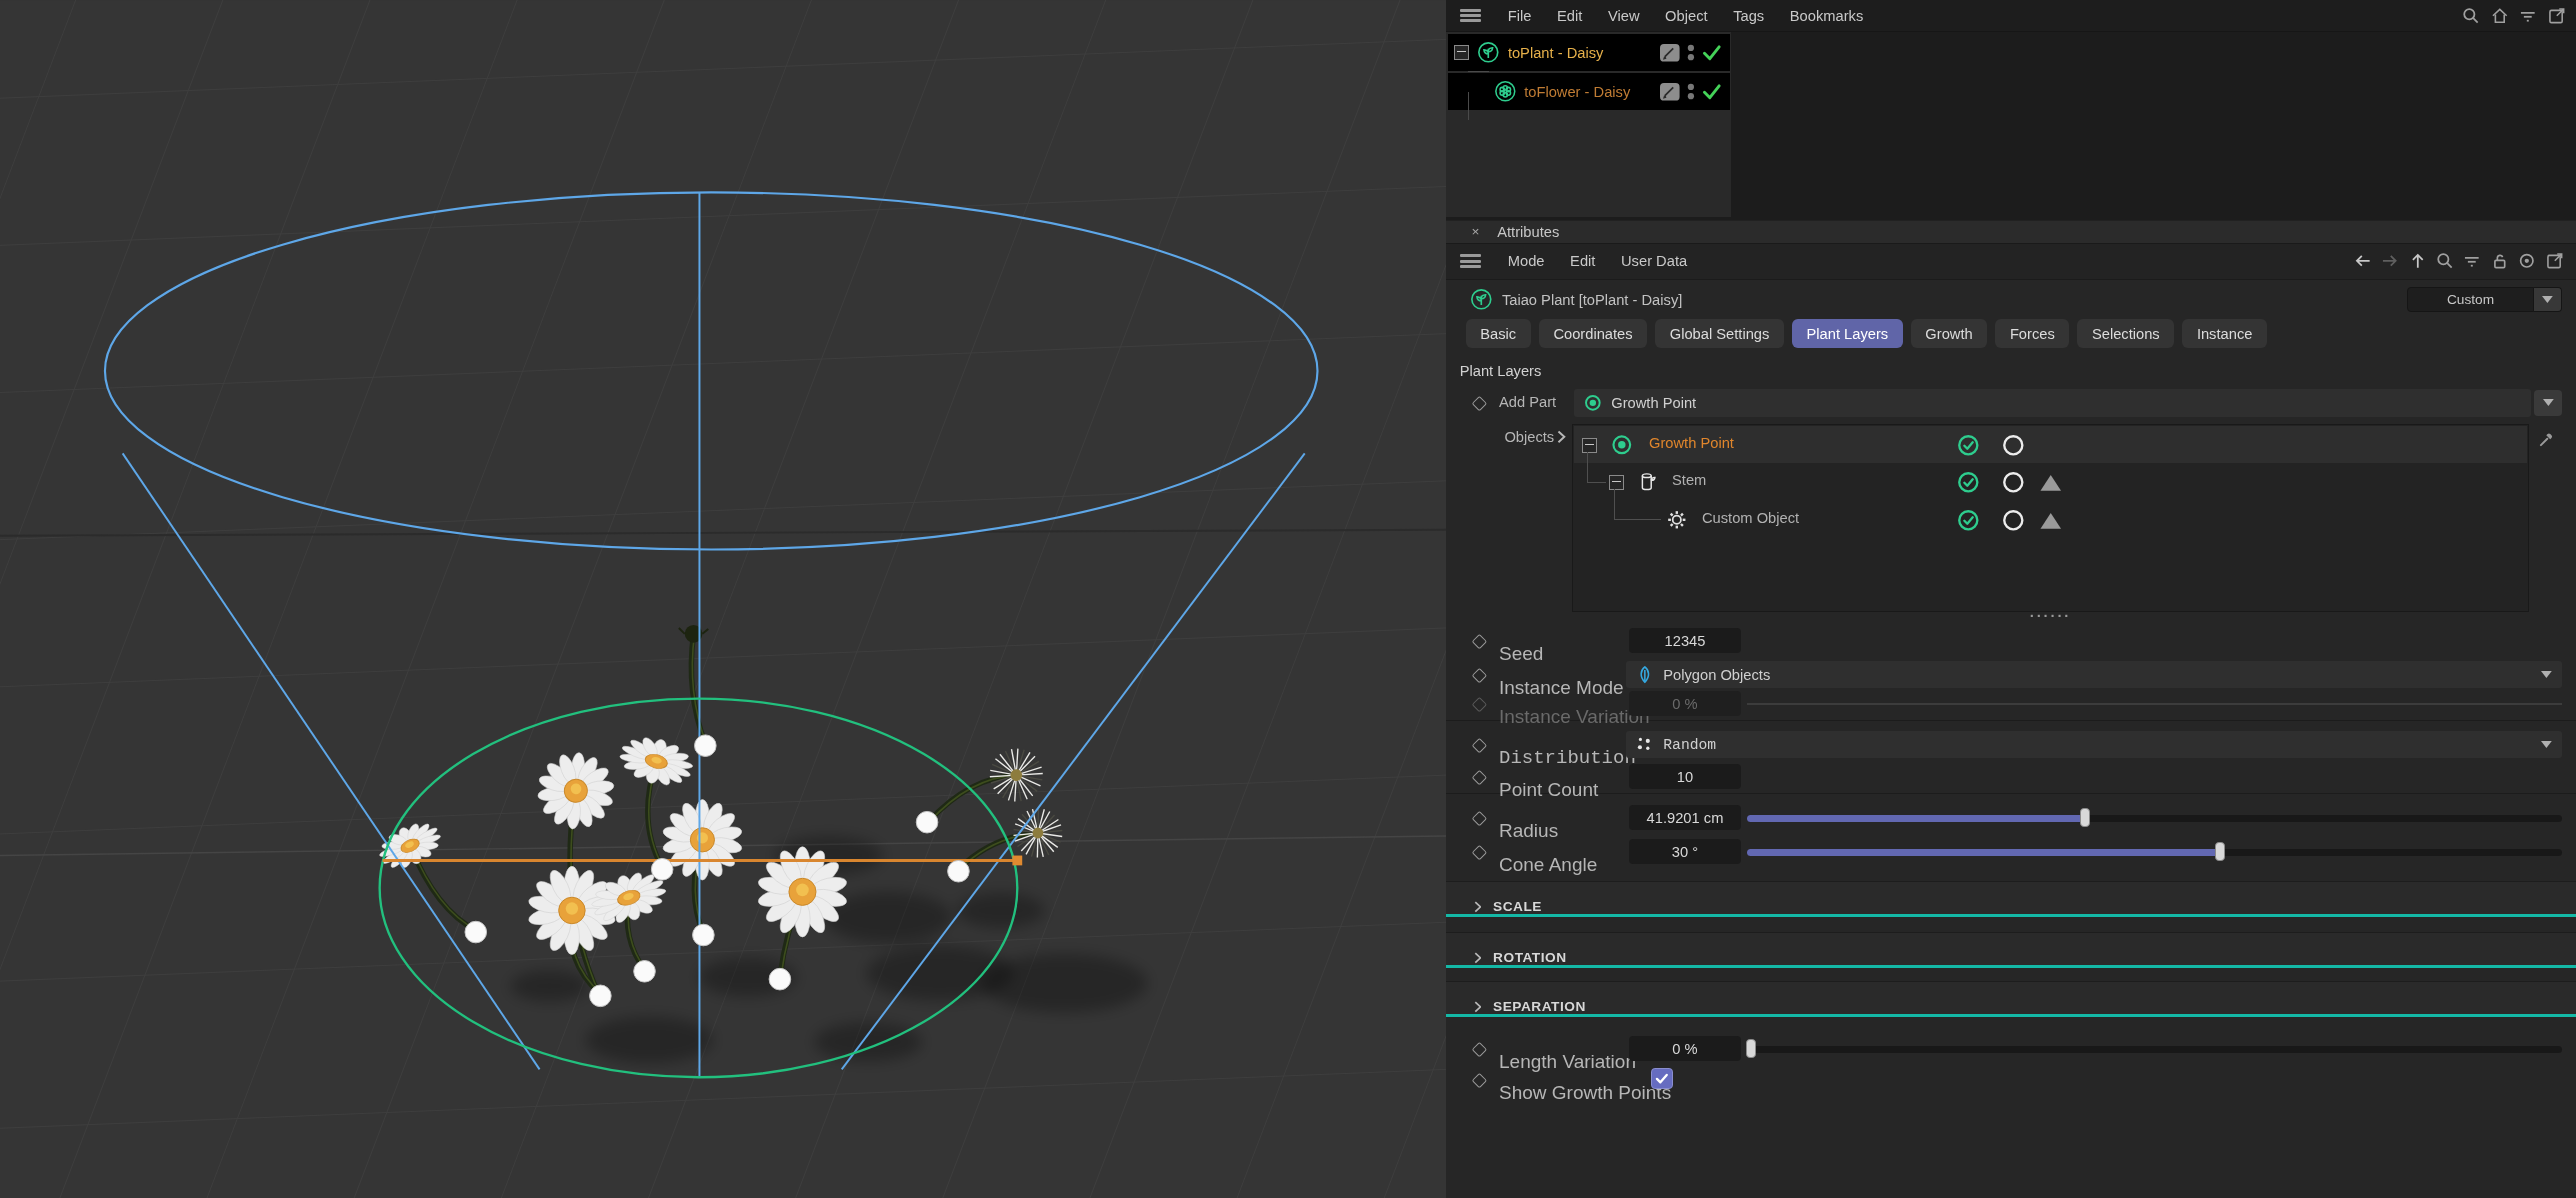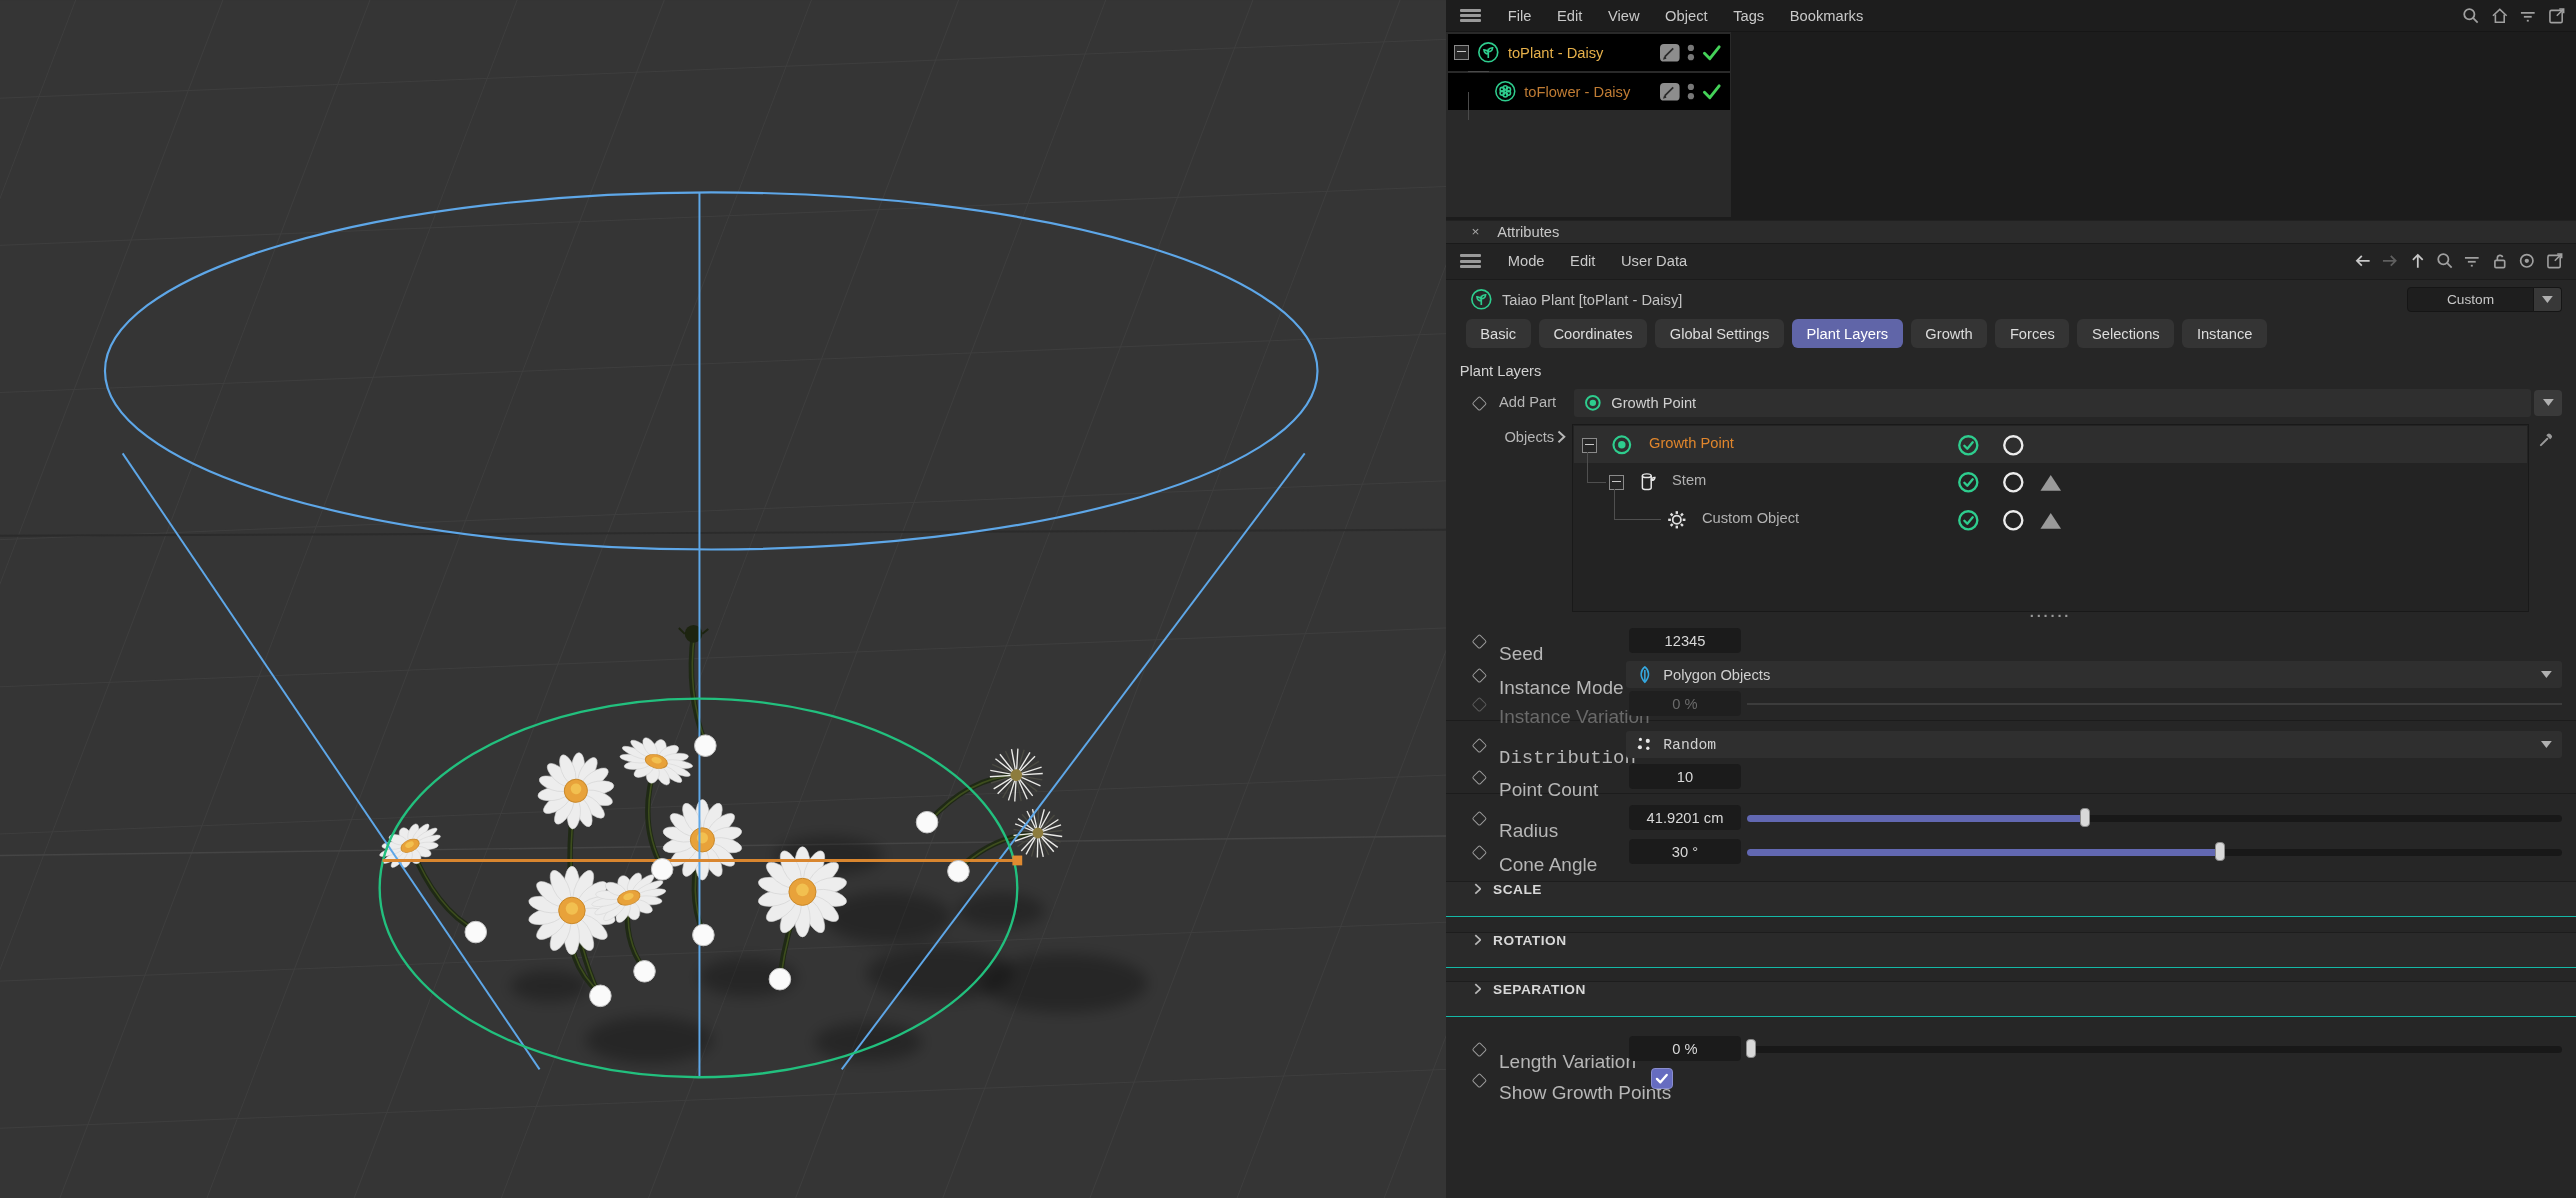--- a/index.html
+++ b/index.html
@@ -66,21 +66,21 @@
   .plabel.dim{color:#6a6a6a;}
   .vbox{position:absolute;left:183px;top:3.9px;width:112px;height:25.5px;background:#1b1b1b;border-radius:3.9px;color:#d8d8d8;font-size:14.7px;display:flex;align-items:center;justify-content:center;overflow:hidden;}
   .vbox.dim{background:#1f1f1f;color:#6a6a6a;}
   .strip{position:absolute;left:180px;top:2.9px;width:936px;height:27.5px;background:#2f2f2f;border-radius:2.9px;display:flex;align-items:center;gap:9.8px;padding-left:9.8px;box-sizing:border-box;font-size:14.7px;color:#d0d0d0;}
   .strip .chev{position:absolute;right:9.8px;}
   .track{position:absolute;left:301px;top:13.7px;width:815px;height:6.9px;border-radius:3.9px;background:#181818;}
   .fill{height:100%;background:#6268b2;border-radius:3.9px;}
   .handle{position:absolute;top:6.9px;width:9.8px;height:19.6px;border-radius:3.9px;background:#d8d8d8;border:1px solid #8a8a8a;box-sizing:border-box;}
   .thintrack{position:absolute;left:301px;top:15.7px;width:815px;height:2px;background:#3c3c3c;}
   .hairline{position:absolute;left:0;width:1130px;height:1px;background:#1c1c1c;}
-  .gbar{position:absolute;left:0;width:1130px;height:36px;background:#2a2a2a;border-top:1px solid #1d1d1d;border-bottom:1px solid #14b8a6;display:flex;align-items:flex-start;gap:11.8px;padding-left:27.5px;box-sizing:border-box;font-weight:bold;font-size:13.7px;color:#d8d8d8;letter-spacing:0.5px;}
+  .gbar{position:absolute;left:0;width:1130px;height:36px;background:#2a2a2a;border-top:1px solid #1d1d1d;border-bottom:3px solid #14b8a6;display:flex;align-items:flex-end;gap:11.8px;padding-left:27.5px;box-sizing:border-box;font-weight:bold;font-size:13.7px;color:#d8d8d8;letter-spacing:0.5px;}
   .checkbox{position:absolute;left:205px;top:4.9px;width:21.6px;height:21.6px;background:#666cc0;border:1px solid #8a8ecf;border-radius:3.9px;display:flex;align-items:center;justify-content:center;box-sizing:border-box;}
 </style>
 </head>
 <body>
 
 <div id="stage">
   <div id="viewport">
     <svg id="scene" width="1446" height="1199" viewBox="0 0 1474 1222">
         <rect x="0" y="0" width="1474" height="1222" fill="#353535"></rect>
         <defs>

